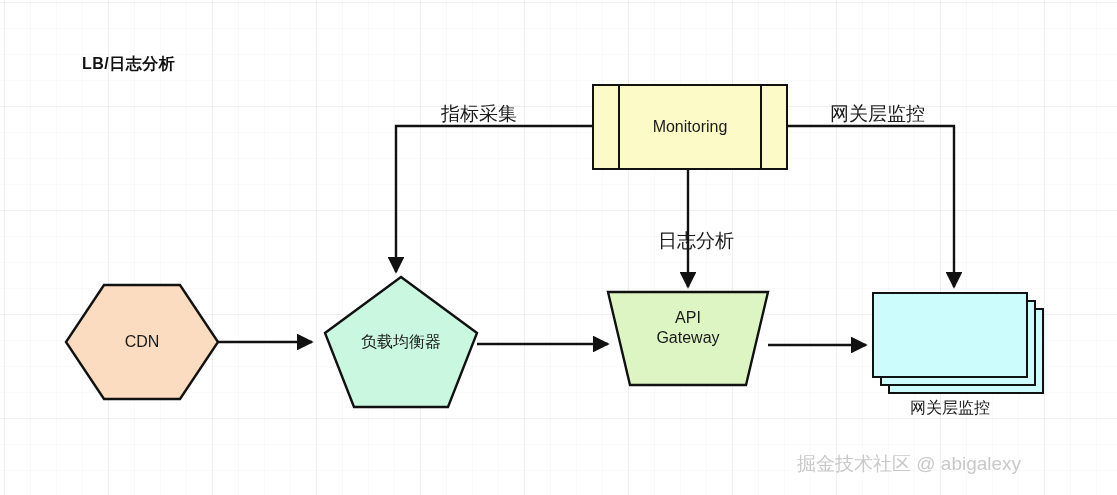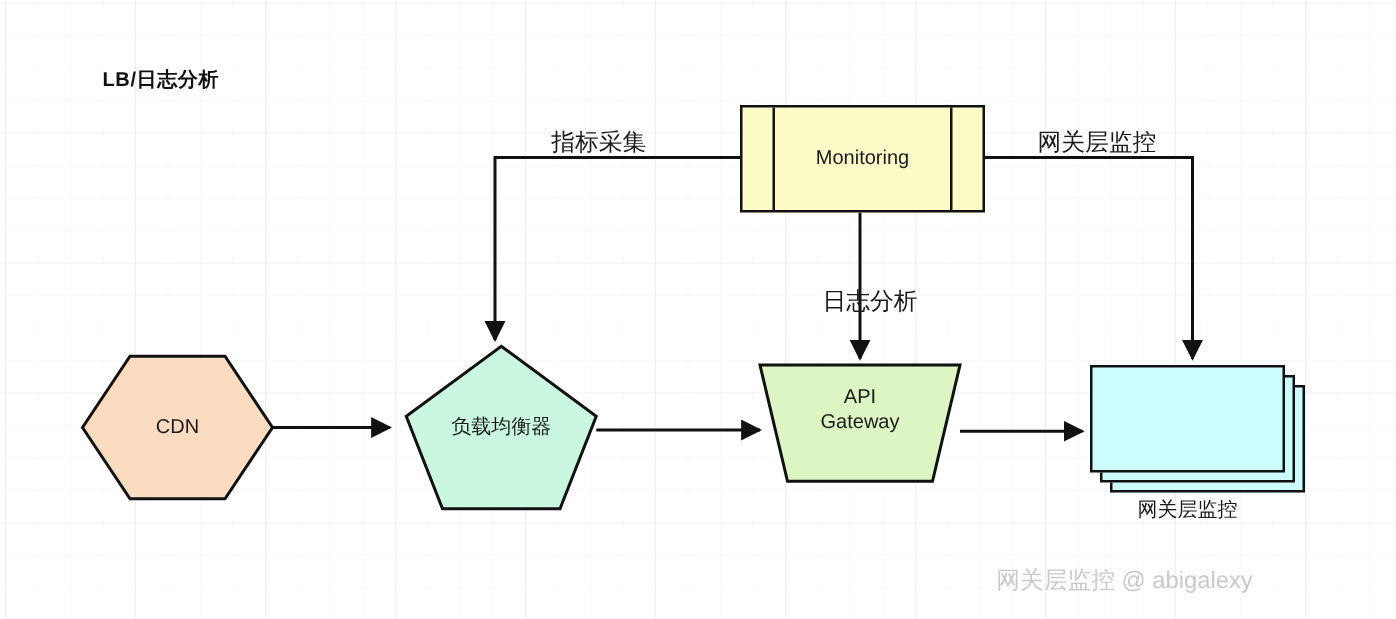--- a/index.html
+++ b/index.html
@@ -206,15 +206,15 @@
   <div class="node" id="node-monitoring">
     <div class="bar bar-left"></div>
     <div class="bar bar-right"></div>
     <div class="node-label">Monitoring</div>
   </div>
 
   <div class="edge-label" id="label-metrics">指标采集</div>
   <div class="edge-label" id="label-logs">日志分析</div>
   <div class="edge-label" id="label-mirror">网关层监控</div>
 
-  <div id="watermark">网关层监控 @ abigalexy</div>
+  <div id="watermark">掘金技术社区 @ abigalexy</div>
 
 </div>
 
 </body></html>

